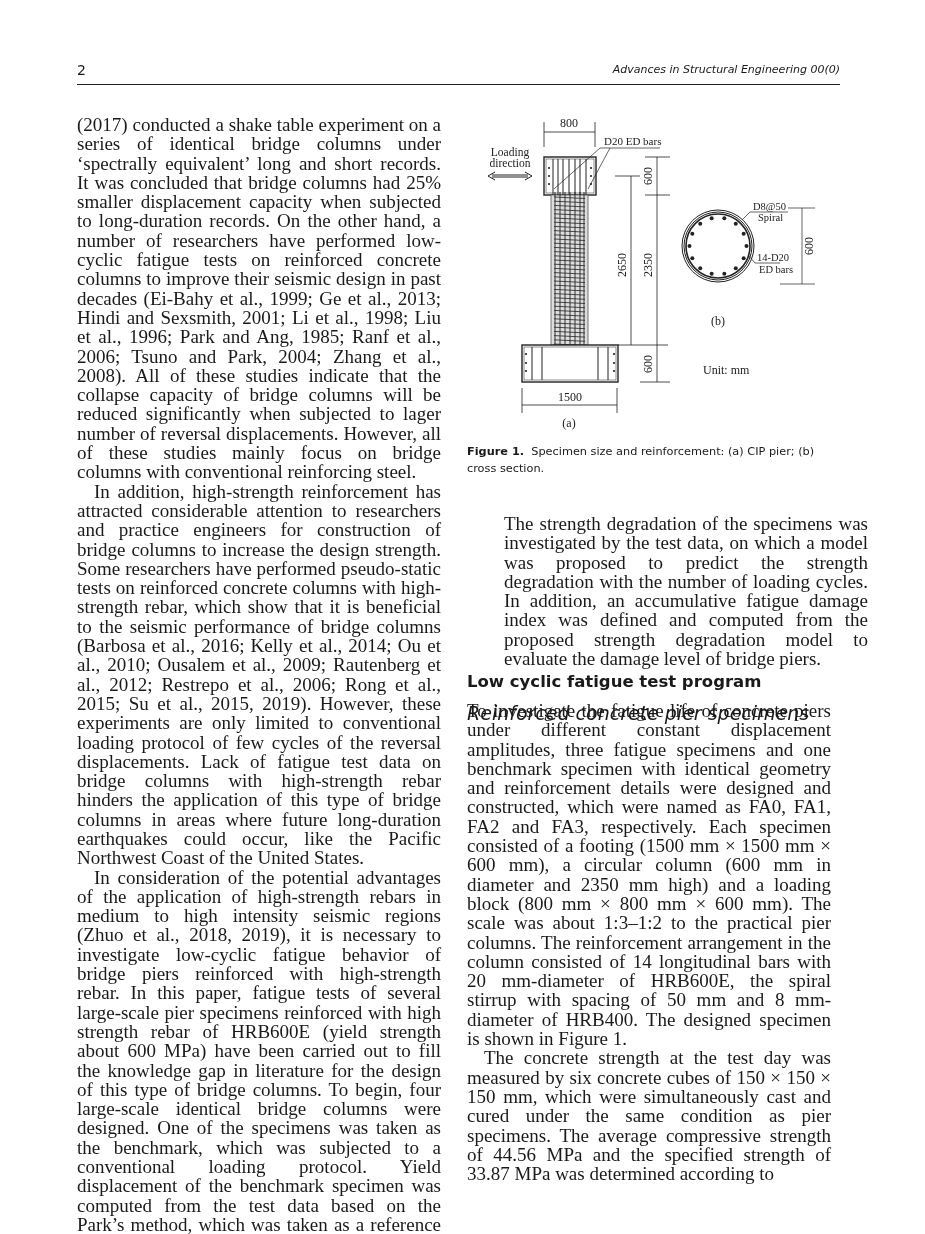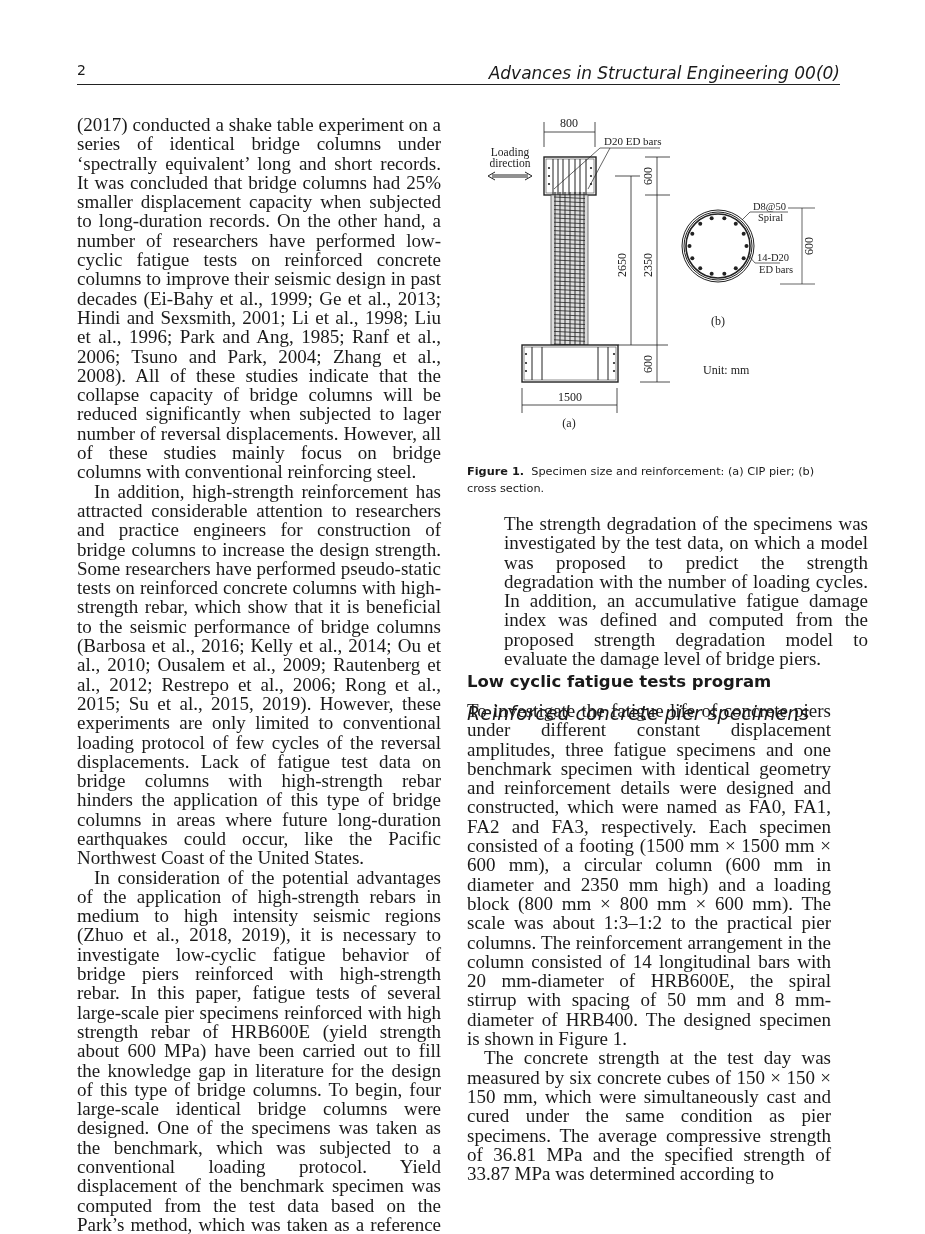--- a/index.html
+++ b/index.html
@@ -1,28 +1,28 @@
 <!DOCTYPE html>
 <html><head>
 <meta charset="utf-8">
 <style>
   html, body { margin: 0; padding: 0; background: #ffffff; }
   body { width: 925px; height: 1234px; position: relative; overflow: hidden; color: #1a1a1a; }
   .hdr { position: absolute; left: 77px; top: 60px; width: 763px; height: 24px; border-bottom: 1px solid #222; }
   .hdr .pno { position: absolute; left: 0; top: 2px; font-family: "DejaVu Sans", sans-serif; font-size: 14px; }
-  .hdr .jn { position: absolute; right: 0; top: 3px; font-family: "DejaVu Sans", sans-serif; font-style: italic; font-size: 17px; }
+  .hdr .jn { position: absolute; right: 0; top: 3px; font-family: "DejaVu Sans", sans-serif; font-style: italic; font-size: 11px; }
   .col { position: absolute; font-family: Liberation Serif, serif; font-size: 19px; line-height: 19.3px; text-align: justify; }
   .col p { margin: 0; }
   .col p.ind { text-indent: 17px; }
   #left { left: 77px; top: 115px; width: 364px; }
   #right-top { left: 467px; top: 514px; width: 364px; margin-left: 37px; }
   #right-bot { left: 467px; top: 701px; width: 364px; }
   h2.sec { position: absolute; left: 467px; top: 672px; margin: 0; font-family: "DejaVu Sans", sans-serif; font-weight: bold; font-size: 16.5px; }
   h3.sub { position: absolute; left: 467px; top: 702px; margin: 0; font-family: "DejaVu Sans", sans-serif; font-style: italic; font-weight: normal; font-size: 19px; text-align: center; }
-  .cap { position: absolute; left: 467px; top: 443px; width: 370px; font-family: "DejaVu Sans", sans-serif; font-size: 11.3px; line-height: 17px; margin-top: 20px; }
+  .cap { position: absolute; left: 467px; top: 443px; width: 370px; font-family: "DejaVu Sans", sans-serif; font-size: 11.3px; line-height: 17px; }
   .cap b { font-weight: bold; }
   #fig { position: absolute; left: 470px; top: 100px; width: 370px; height: 335px; }
   #fig text { font-family: "Liberation Serif", serif; fill: #222; }
 </style>
 </head>
 <body>
 
 <div class="hdr">
   <span class="pno">2</span>
   <span class="jn">Advances in Structural Engineering 00(0)</span>
@@ -210,19 +210,19 @@
 
 <div class="cap">
   <b>Figure 1.</b>&nbsp;
   <span>Specimen size and reinforcement: (a) CIP pier; (b) cross section.</span>
 </div>
 
 <div id="right-top" class="col">
   <p>The strength degradation of the specimens was investigated by the test data, on which a model was proposed to predict the strength degradation with the number of loading cycles. In addition, an accumulative fatigue damage index was defined and computed from the proposed strength degradation model to evaluate the damage level of bridge piers.</p>
 </div>
 
-<h2 class="sec">Low cyclic fatigue tests program</h2>
+<h2 class="sec">Low cyclic fatigue test program</h2>
 <h3 class="sub">Reinforced concrete pier specimens</h3>
 
 <div id="right-bot" class="col">
   <p>To investigate the fatigue life of concrete piers under different constant displacement amplitudes, three fatigue specimens and one benchmark specimen with identical geometry and reinforcement details were designed and constructed, which were named as FA0, FA1, FA2 and FA3, respectively. Each specimen consisted of a footing (1500 mm × 1500 mm × 600 mm), a circular column (600 mm in diameter and 2350 mm high) and a loading block (800 mm × 800 mm × 600 mm). The scale was about 1:3–1:2 to the practical pier columns. The reinforcement arrangement in the column consisted of 14 longitudinal bars with 20 mm-diameter of HRB600E, the spiral stirrup with spacing of 50 mm and 8 mm-diameter of HRB400. The designed specimen is shown in Figure 1.</p>
-  <p class="ind">The concrete strength at the test day was measured by six concrete cubes of 150 × 150 × 150 mm, which were simultaneously cast and cured under the same condition as pier specimens. The average compressive strength of 36.81 MPa and the specified strength of 33.87 MPa was determined according to</p>
+  <p class="ind">The concrete strength at the test day was measured by six concrete cubes of 150 × 150 × 150 mm, which were simultaneously cast and cured under the same condition as pier specimens. The average compressive strength of 44.56 MPa and the specified strength of 33.87 MPa was determined according to</p>
 </div>
 
 </body></html>

